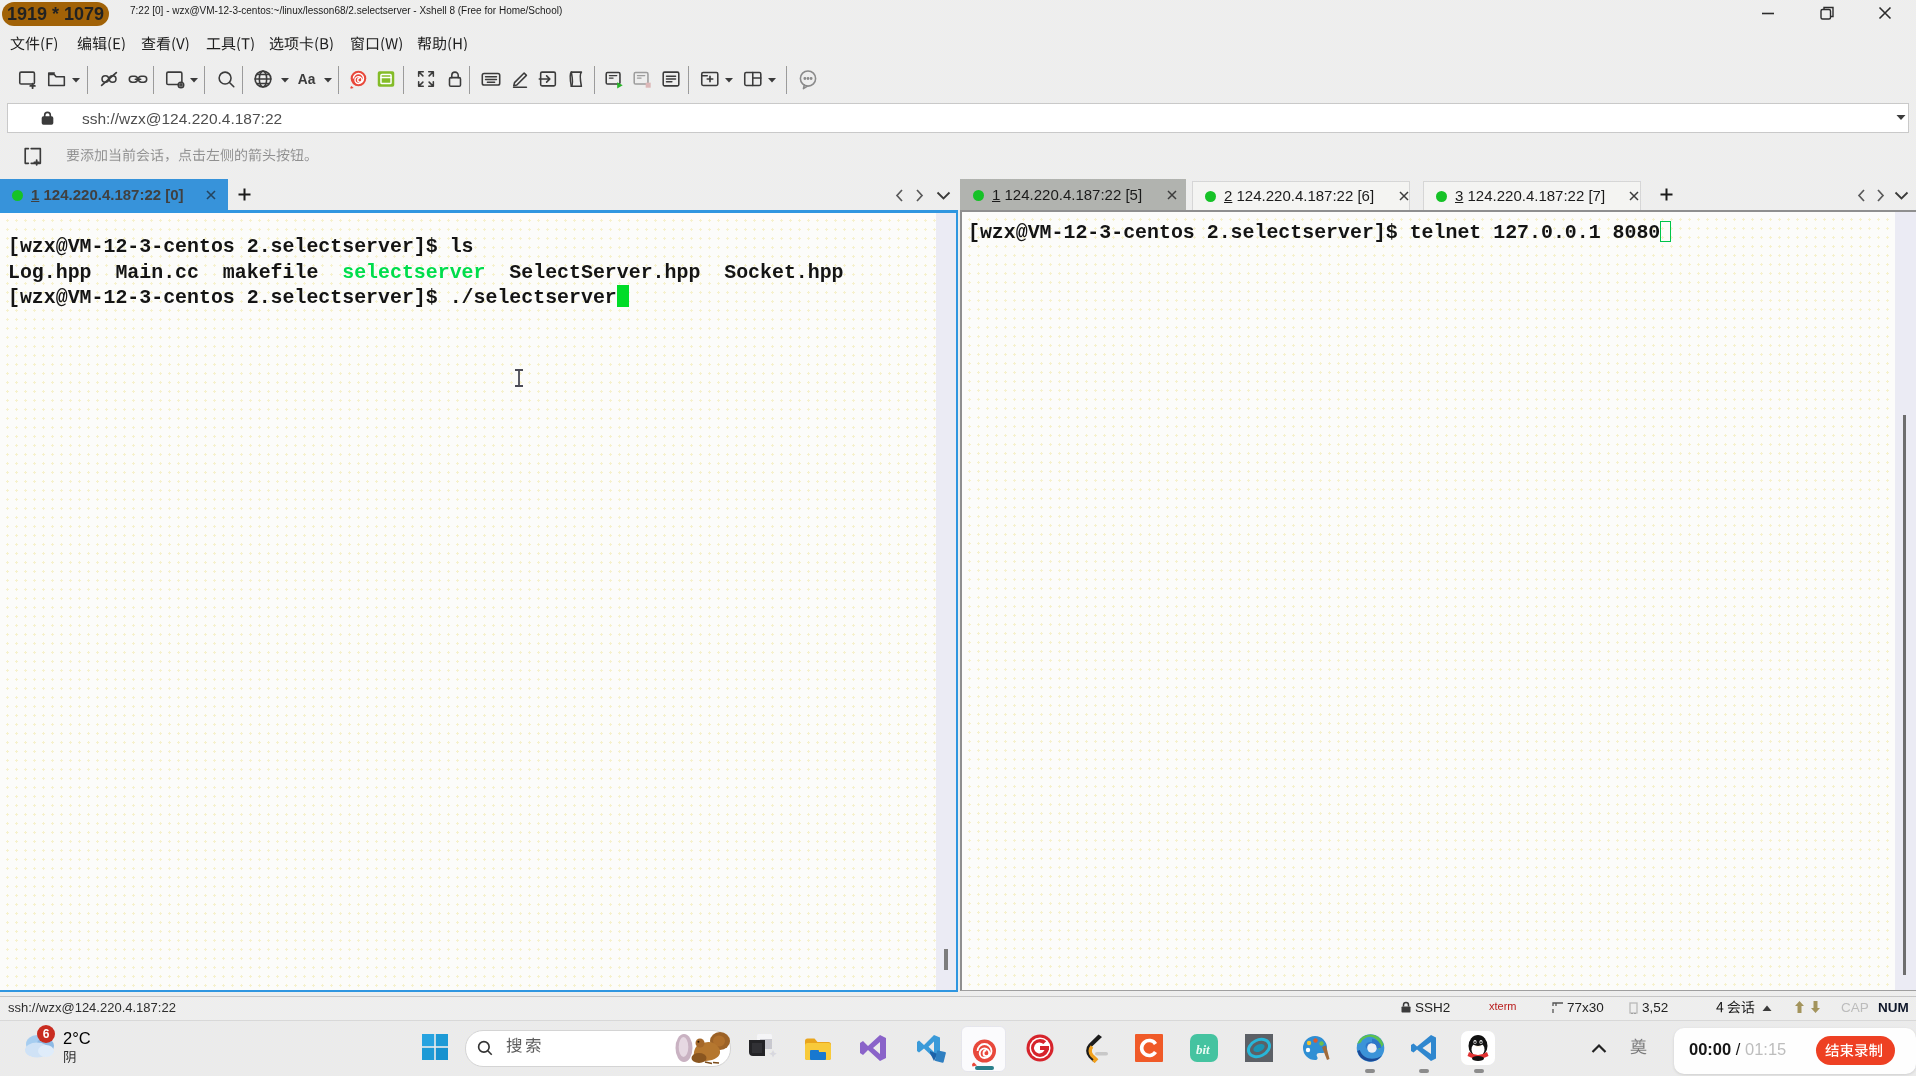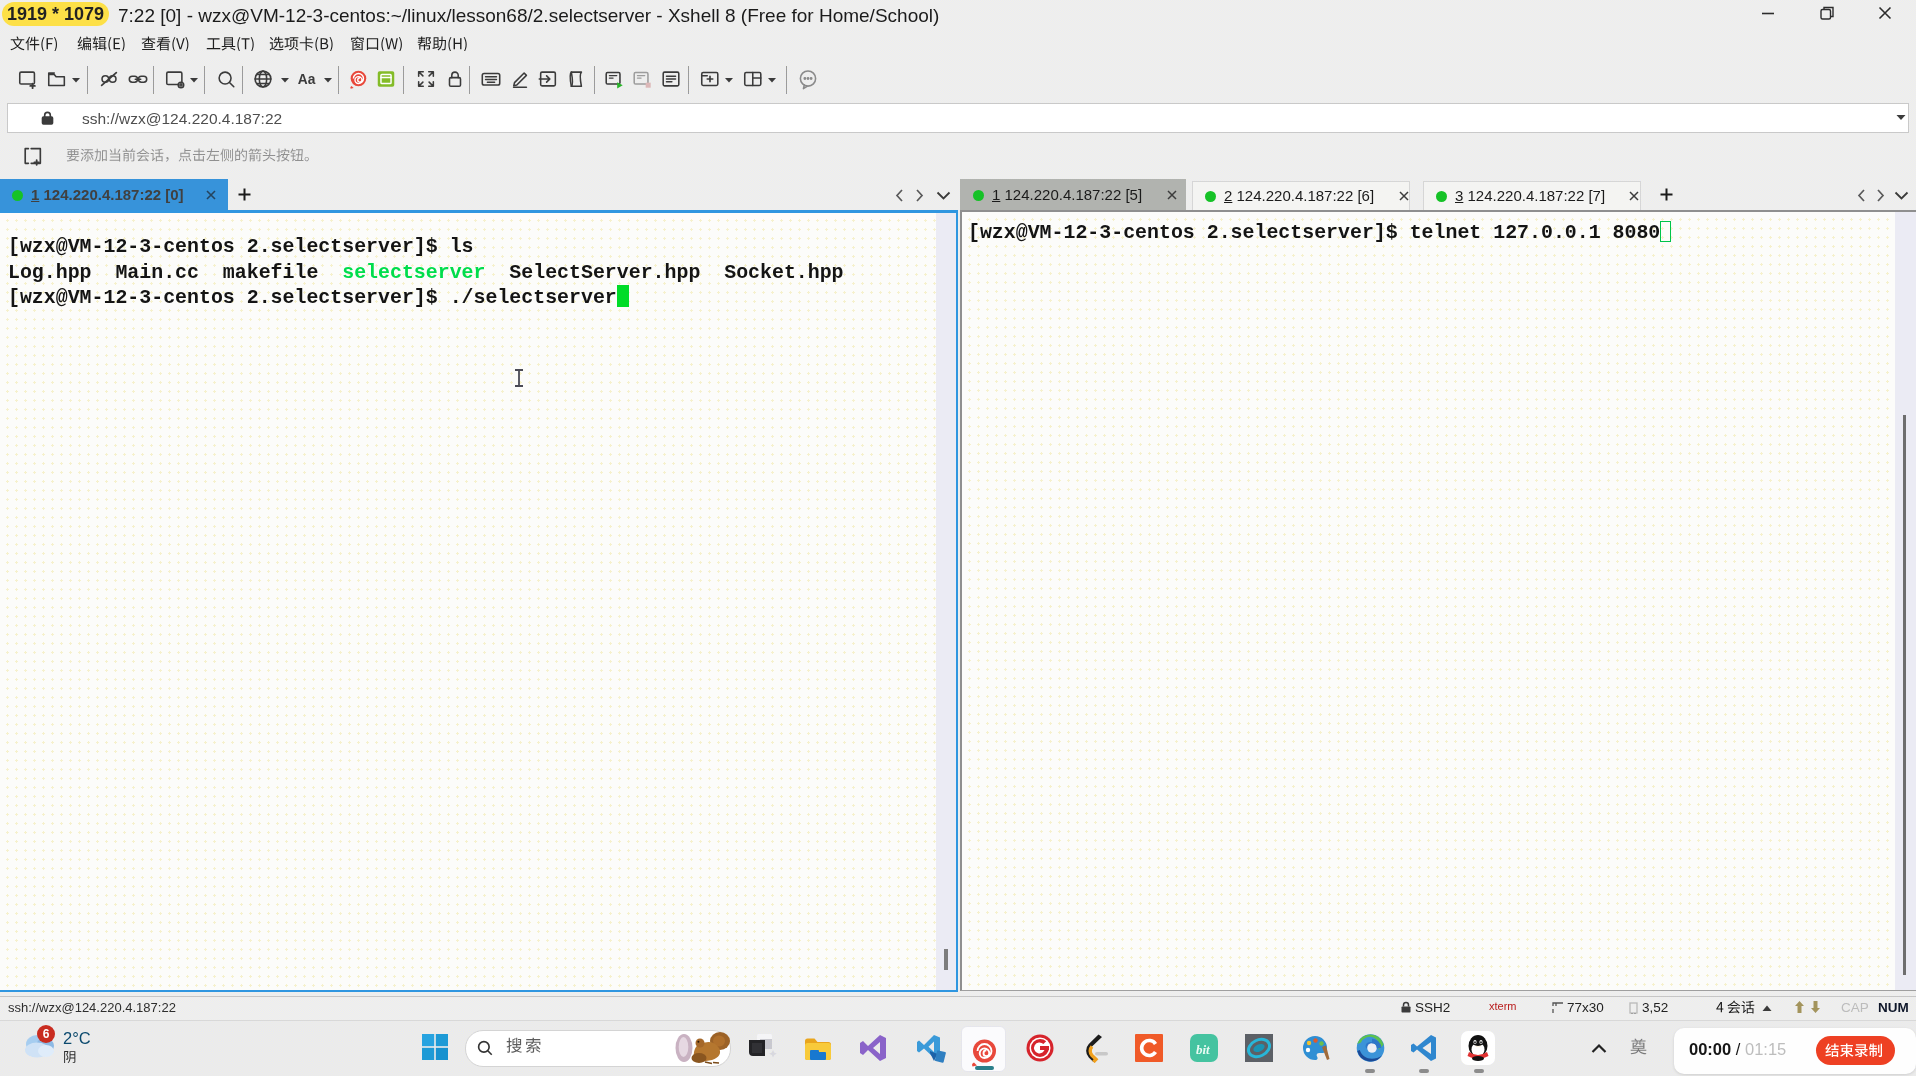--- a/index.html
+++ b/index.html
@@ -1,22 +1,22 @@
 <!DOCTYPE html>
 <html><head><meta charset="utf-8"><style>
 *{margin:0;padding:0;box-sizing:border-box}
 html,body{width:1916px;height:1076px;overflow:hidden}
 body{position:relative;font-family:"Liberation Sans",sans-serif;background:repeating-conic-gradient(#f2f2e6 0% 25%,#eaeaf5 0% 50%) 0 0/2px 2px}
 .a{position:absolute}
 .term{font-family:"Liberation Mono",monospace;font-size:19.9px;font-weight:700;line-height:25.5px;color:#141414;white-space:pre}
 .dots{background:radial-gradient(circle,#f6f1cd 1px,transparent 1.3px) 3px 3px/9px 9px,#fcfcfa}
 .tabtxt{font-size:15px;color:#1b1b1b;white-space:nowrap}
 </style></head><body>
-<div class="a" style="left:2px;top:2px;width:107px;height:24px;background:#fde047;border-radius:12px;text-align:center;font-size:18px;font-weight:700;color:#222222;line-height:24px">1919 * 1079</div>
-<div class="a" style="left:118px;top:5px;font-size:19px;color:#1b1b1b;white-space:nowrap">7:22 [0] - wzx@VM-12-3-centos:~/linux/lesson68/2.selectserver - Xshell 8 (Free for Home/School)</div>
+<div class="a" style="left:2px;top:2px;width:107px;height:24px;background:#a16207;border-radius:12px;text-align:center;font-size:18px;font-weight:700;color:#222222;line-height:24px">1919 * 1079</div>
+<div class="a" style="left:130px;top:5px;font-size:10px;color:#1b1b1b;white-space:nowrap">7:22 [0] - wzx@VM-12-3-centos:~/linux/lesson68/2.selectserver - Xshell 8 (Free for Home/School)</div>
 <svg class="a" style="left:1760px;top:5px" width="16" height="16" viewBox="0 0 16 16">
     <path d="M2 8.5 h12" stroke="#2c2c2c" stroke-width="1.6"></path>
   </svg>
 <svg class="a" style="left:1819px;top:5px" width="16" height="16" viewBox="0 0 16 16" fill="none" stroke="#2c2c2c" stroke-width="1.4">
     <rect x="2" y="4.5" width="9.5" height="9.5" rx="1.5"></rect>
     <path d="M5 4.5 V2.5 h9 v9 h-2"></path>
   </svg>
 <svg class="a" style="left:1877px;top:5px" width="16" height="16" viewBox="0 0 16 16">
     <path d="M2.5 2.5 L13.5 13.5 M13.5 2.5 L2.5 13.5" stroke="#2c2c2c" stroke-width="1.6"></path>
   </svg>
@@ -278,21 +278,21 @@
 <div class="a" style="left:1841px;top:1000px;font-size:13.5px;color:#bcbcbc">CAP</div>
 <div class="a" style="left:1878px;top:1000px;font-size:13.5px;color:#0f172a;font-weight:600">NUM</div>
 <div class="a" style="left:0px;top:1020px;width:1916px;height:56px;background:repeating-conic-gradient(#efefe2 0% 25%,#e7e7f4 0% 50%) 0 0/2px 2px;border-top:1px solid #d8d8d8"></div>
 <svg class="a" style="left:24px;top:1031px" width="32" height="28" viewBox="0 0 32 28">
     <ellipse cx="13" cy="13" rx="11" ry="9" fill="#a6cdf0"></ellipse>
     <ellipse cx="21" cy="15" rx="9" ry="8" fill="#8db9e4"></ellipse>
     <ellipse cx="13" cy="19" rx="12" ry="7.5" fill="#cfe2f6"></ellipse>
     <ellipse cx="22" cy="20" rx="8" ry="6" fill="#dfecfa"></ellipse>
   </svg>
 <div class="a" style="left:37px;top:1025px;width:18px;height:18px;border-radius:50%;background:#c92c20;color:#fff;font-size:12px;font-weight:700;text-align:center;line-height:18px">6</div>
-<div class="a" style="left:63px;top:1029px;font-size:16.5px;color:#0c4a6e">2°C</div>
+<div class="a" style="left:63px;top:1029px;font-size:16.5px;color:#000000">2°C</div>
 <div class="a" style="left:63px;top:1049px"><svg style="" width="13.5" height="13.5" viewBox="0 0 1000.0 1000">
       <path transform="scale(1)" d="M509.099853515625 323.0093994140625H882.1497802734375V391.0108642578125H509.099853515625ZM509.099853515625 87.51953125H883.7098388671875V156.301025390625H509.099853515625ZM507.2698974609375 564.5491943359375H884.9298095703125V633.3306884765625H507.2698974609375ZM842.578857421875 87.51953125H915.260498046875V860.898681640625Q915.260498046875 892.9891357421875 906.8954467773438 911.3744506835938Q898.5303955078125 929.759765625 877.68017578125 939.219970703125Q856.43994140625 948.2901611328125 821.6497802734375 950.5452270507812Q786.859619140625 952.80029296875 731.9095458984375 952.80029296875Q730.51953125 942.56005859375 726.7644653320312 929.1747436523438Q723.0093994140625 915.7894287109375 718.4743041992188 902.59912109375Q713.939208984375 889.4088134765625 708.2091064453125 879.9486083984375Q746.7489013671875 880.9486083984375 779.4688720703125 881.1436157226562Q812.1888427734375 881.338623046875 822.578857421875 880.7286376953125Q833.578857421875 880.11865234375 838.078857421875 875.9236450195312Q842.578857421875 871.7286376953125 842.578857421875 860.11865234375ZM484.4493408203125 87.51953125H556.3509521484375V482.51953125Q556.3509521484375 540.6396484375 551.240966796875 605.539794921875Q546.1309814453125 670.43994140625 531.2160034179688 735.2301025390625Q516.301025390625 800.020263671875 486.55609130859375 859.640380859375Q456.8111572265625 919.260498046875 407.3212890625 967.4305419921875Q401.64111328125 960.700439453125 390.42584228515625 952.6903076171875Q379.2105712890625 944.68017578125 367.4102783203125 937.6700439453125Q355.6099853515625 930.659912109375 345.759765625 926.7098388671875Q393.2496337890625 880.7098388671875 421.10455322265625 826.2348022460938Q448.95947265625 771.759765625 462.59442138671875 713.19970703125Q476.2293701171875 654.6396484375 480.33935546875 595.7745971679688Q484.4493408203125 536.9095458984375 484.4493408203125 482.51953125ZM84.4696044921875 81.299560546875H348.7691650390625V149.301025390625H155.8111572265625V958.1903076171875H84.4696044921875ZM331.578857421875 81.299560546875H344.9891357421875L357.2293701171875 78.1295166015625L408.6005859375 108.5101318359375Q386.5506591796875 169.8502197265625 360.1707763671875 238.82525634765625Q333.7908935546875 307.80029296875 308.301025390625 367.460205078125Q363.3306884765625 429.9500732421875 380.62554931640625 484.0Q397.92041015625 538.0499267578125 397.92041015625 584.539794921875Q397.92041015625 625.900146484375 388.66534423828125 656.740234375Q379.4102783203125 687.580322265625 357.68017578125 703.3104248046875Q336.56005859375 718.4305419921875 304.43994140625 722.2105712890625Q272.56005859375 725.9906005859375 235.6099853515625 723.380615234375Q234.6099853515625 709.4102783203125 229.96490478515625 689.2098388671875Q225.31982421875 669.0093994140625 216.419677734375 653.819091796875Q233.51953125 654.819091796875 248.42437744140625 655.319091796875Q263.3292236328125 655.819091796875 274.59912109375 655.2091064453125Q284.0390625 654.59912109375 291.95404052734375 652.2941284179688Q299.8690185546875 649.9891357421875 306.0889892578125 645.9891357421875Q317.7489013671875 637.939208984375 322.4688720703125 619.1443481445312Q327.1888427734375 600.3494873046875 327.1888427734375 577.51953125Q327.1888427734375 536.3697509765625 308.8690185546875 485.85491943359375Q290.5491943359375 435.340087890625 236.859619140625 375.7503662109375Q250.739501953125 341.92041015625 264.0093994140625 304.8603515625Q277.279296875 267.80029296875 289.939208984375 230.960205078125Q302.59912109375 194.1201171875 313.259033203125 160.9500732421875Q323.9189453125 127.780029296875 331.578857421875 102.7301025390625Z" fill="#2b2b2b"></path>
     </svg></div>
 <svg class="a" style="left:422px;top:1034px" width="26" height="26" viewBox="0 0 26 26">
     <rect x="0" y="0" width="12.2" height="12.2" fill="#27a3e0"></rect>
     <rect x="13.8" y="0" width="12.2" height="12.2" fill="#1d9ad6"></rect>
     <rect x="0" y="13.8" width="12.2" height="12.2" fill="#1d9ad6"></rect>
     <rect x="13.8" y="13.8" width="12.2" height="12.2" fill="#1691cf"></rect>
   </svg>
 <div class="a" style="left:465px;top:1030px;width:266px;height:37px;border-radius:18px;background:#ffffff;border:1px solid #d4d4d4"></div>

